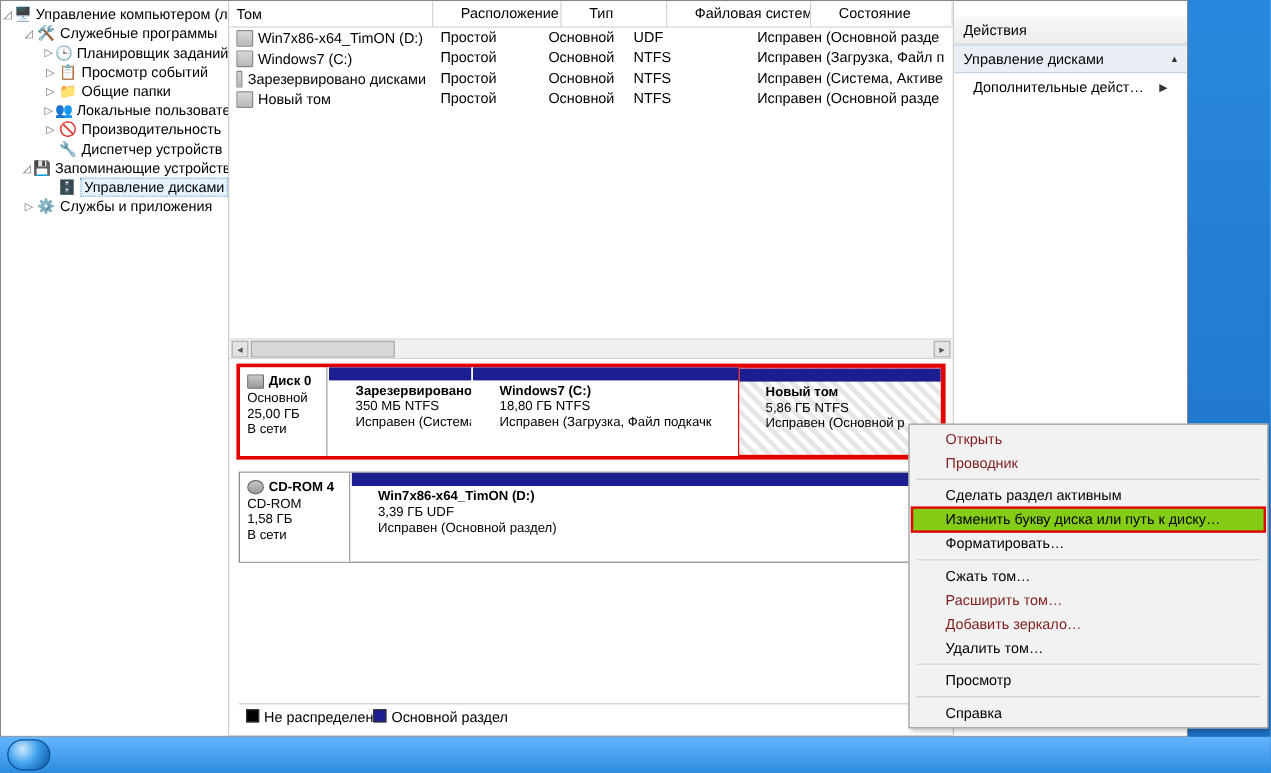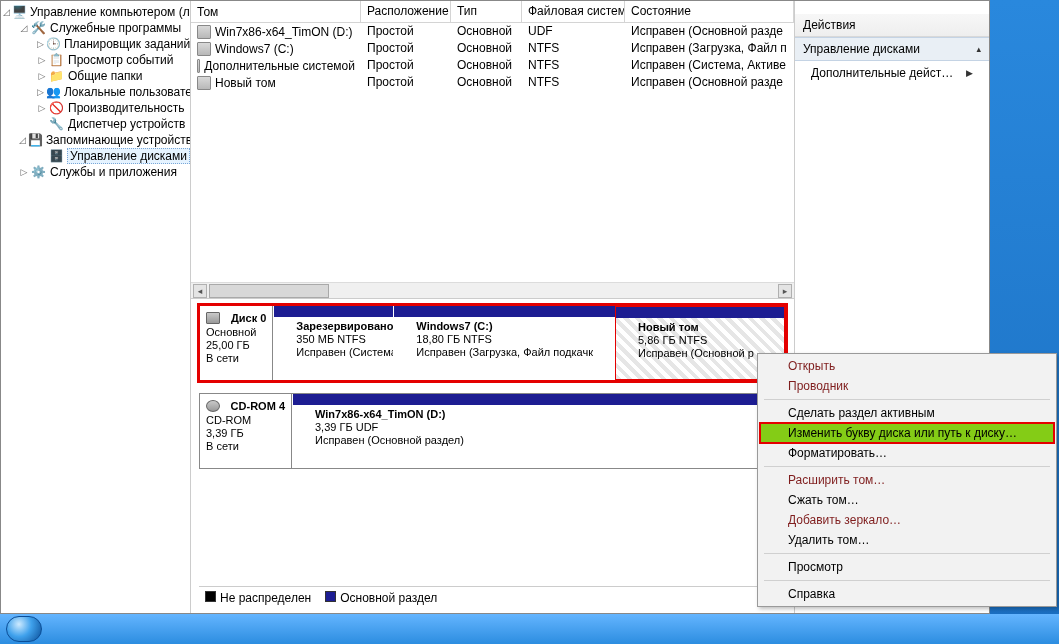--- a/index.html
+++ b/index.html
@@ -68,20 +68,21 @@
     border-bottom: 1px solid #ccc;
     overflow: hidden;
     display: flex;
     flex-direction: column;
   }
   .vol-head {
     display: flex;
     background: #fff;
     border-bottom: 1px solid #d4d4d4;
     height: 22px;
+    gap: 17px;
   }
   .vol-head .col {
     border-right: 1px solid #d4d4d4;
     padding: 3px 6px;
     font-size: 12px;
     white-space: nowrap;
     overflow: hidden;
   }
   .vol-body { flex:1; overflow-y:auto; overflow-x:hidden; }
   .vol-row {
@@ -128,21 +129,21 @@
   }
   .disk-head {
     width: 92px;
     padding: 6px;
     border-right: 1px solid #888;
     background: #fff;
     font-size: 11px;
     display:flex;
     flex-direction:column;
   }
-  .disk-head .dtitle { display:flex; align-items:center; font-weight:bold; margin-bottom:2px;justify-content:space-between; }
+  .disk-head .dtitle { display:flex; align-items:center; font-weight:bold; margin-bottom:2px; }
   .disk-head .dico { width:14px;height:12px;margin-right:4px;background:linear-gradient(#c9c9c9,#999);border:1px solid #666;border-radius:1px;}
   .disk-head .dline { line-height: 13px; }
   .disk-parts {
     flex:1;
     display:flex;
     padding:0;
   }
   .part {
     border-left: 1px solid #fff;
     display:flex;
@@ -175,21 +176,20 @@
   }
   .part.highlight {
     border:1px solid #e40000;
   }
   
   .legend {
     margin-top:auto;
     border-top:1px solid #ccc;
     padding: 4px 6px;
     display:flex;
-    gap: 14px;
     font-size: 12px;
     align-items:center;
   }
   .legend .sw {
     width:11px;height:11px;display:inline-block;margin-right:4px;border:1px solid #333;
   }
   .legend .sw.black{background:#000;}
   .legend .sw.blue{background:#1d1d92;}
 
   
@@ -351,21 +351,21 @@
               <span>Windows7 (C:)</span>
             </div>
           <div class="col c-lay">Простой</div>
           <div class="col c-typ">Основной</div>
           <div class="col c-fs">NTFS</div>
           <div class="col c-st">Исправен (Загрузка, Файл п</div>
         </div>
         <div class="vol-row">
           <div class="col c-vol">
               <span class="vol-ico"></span>
-              <span>Дополнительные системой</span>
+              <span>Зарезервировано дисками</span>
             </div>
           <div class="col c-lay">Простой</div>
           <div class="col c-typ">Основной</div>
           <div class="col c-fs">NTFS</div>
           <div class="col c-st">Исправен (Система, Активе</div>
         </div>
         <div class="vol-row">
           <div class="col c-vol">
               <span class="vol-ico"></span>
               <span>Новый том</span>
@@ -425,21 +425,21 @@
         </div>
       </div>
 
       <div class="disk-group">
         <div class="disk-head">
           <div class="dtitle">
               <span class="dico" style="border-radius:50%"></span>
               <span>CD-ROM 4</span>
             </div>
           <div class="dline">CD-ROM</div>
-          <div class="dline">3,39 ГБ</div>
+          <div class="dline">1,58 ГБ</div>
           <div class="dline">В сети</div>
         </div>
         <div class="disk-parts">
           <div class="part" style="flex:1">
             <div class="stripe"></div>
             <div class="pbody">
               <div class="pname">Win7x86-x64_TimON (D:)</div>
               <div>3,39 ГБ UDF</div>
               <div>Исправен (Основной раздел)</div>
             </div>
@@ -469,22 +469,22 @@
 </div>
 
 <div class="context-menu">
   <div class="mi disabled">Открыть</div>
   <div class="mi disabled">Проводник</div>
   <div class="sep"></div>
   <div class="mi">Сделать раздел активным</div>
   <div class="mi highlight">Изменить букву диска или путь к диску…</div>
   <div class="mi">Форматировать…</div>
   <div class="sep"></div>
+  <div class="mi">Сжать том…</div>
   <div class="mi disabled">Расширить том…</div>
-  <div class="mi">Сжать том…</div>
   <div class="mi disabled">Добавить зеркало…</div>
   <div class="mi">Удалить том…</div>
   <div class="sep"></div>
   <div class="mi">Просмотр</div>
   <div class="sep"></div>
   <div class="mi">Справка</div>
 </div>
 
 <div class="taskbar">
   <div class="start-orb"></div>

